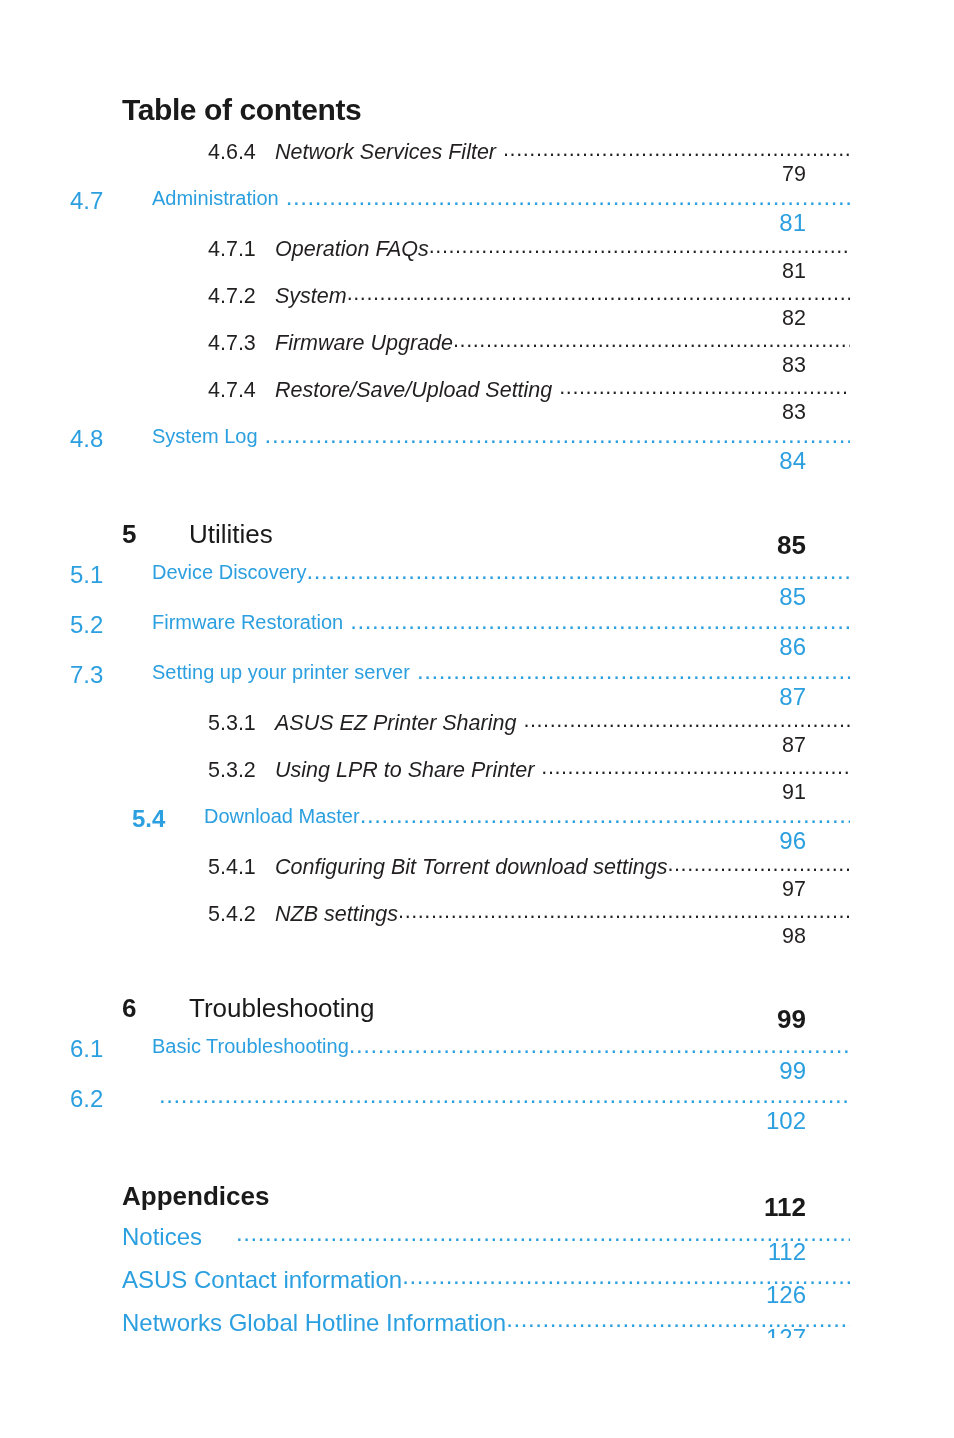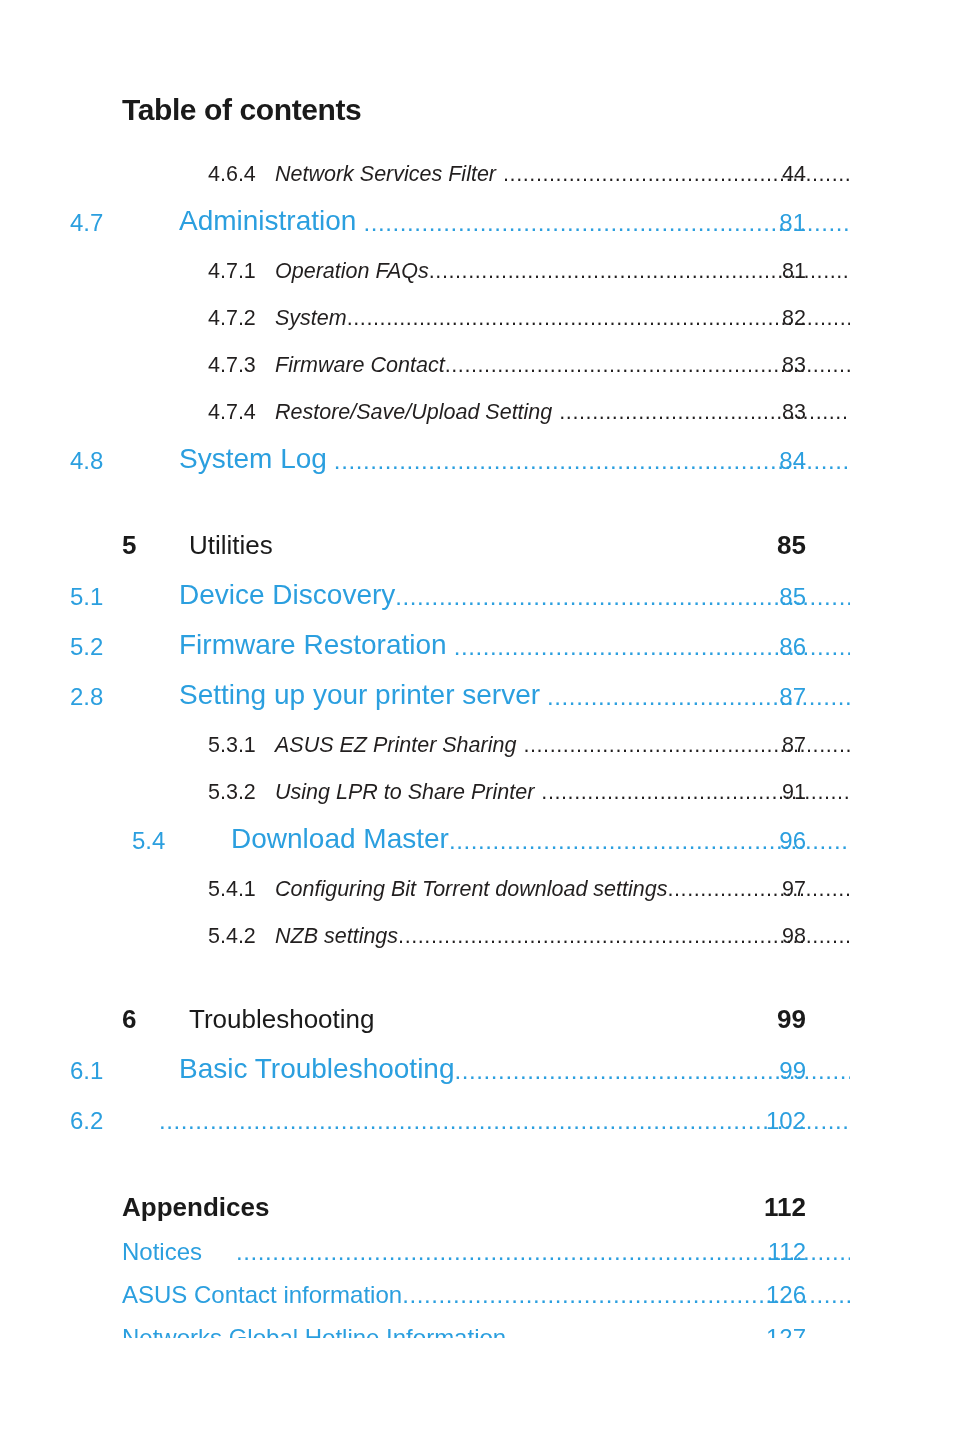--- a/index.html
+++ b/index.html
@@ -41,21 +41,21 @@
   .toc-body {
     position: absolute;
     left: 0;
     top: 140px;
     width: 954px;
   }
 
   .row {
     position: relative;
     display: flex;
-    align-items: flex-end;
+    align-items: flex-start;
     width: 954px;
     box-sizing: border-box;
     padding-right: 104px; 
     white-space: nowrap;
   }
 
   .num {
     flex: 0 0 auto;
     text-align: left;
   }
@@ -107,26 +107,26 @@
   .lvl2 {
     height: 50px;
     color: #2b9fdf;
     font-size: 24px;
   }
   .lvl2 .num {
     width: 82px;
     margin-left: 70px;
     font-size: 24px;
   }
-  .lvl2 .label { font-size: 28px; margin-left: 27px; }
+  .lvl2 .label { font-size: 20px; }
   .lvl2 .leader::before { font-size: 24px; color: #2b9fdf; }
   .lvl2 .pgnum { font-size: 24px; color: #2b9fdf; }
 
   
-  .lvl2.indent-extra .num { margin-left: 132px; width: 72px; }
+  .lvl2.indent-extra .num { margin-left: 132px; width: 72px; font-weight: bold; }
 
   
   .chapter {
     height: 56px;
     color: #1a1a1a;
     font-weight: bold;
     font-size: 26px;
     padding-top: 14px;
   }
   .chapter .num {
@@ -201,21 +201,21 @@
 
   <div class="toc-title">Table of contents</div>
 
   <div class="toc-body">
 
     <div class="row lvl3">
       <span class="num">4.6.4</span>
       <span class="label">Network Services Filter</span>
       <span class="gap-sm"></span>
       <span class="leader"></span>
-      <span class="pgnum">44</span>
+      <span class="pgnum">79</span>
     </div>
 
     <div class="row lvl2">
       <span class="num">4.7</span>
       <span class="label">Administration</span>
       <span class="gap-sm"></span>
       <span class="leader"></span>
       <span class="pgnum">81</span>
     </div>
 
@@ -228,21 +228,21 @@
 
     <div class="row lvl3">
       <span class="num">4.7.2</span>
       <span class="label">System</span>
       <span class="leader"></span>
       <span class="pgnum">82</span>
     </div>
 
     <div class="row lvl3">
       <span class="num">4.7.3</span>
-      <span class="label">Firmware Contact</span>
+      <span class="label">Firmware Upgrade</span>
       <span class="leader"></span>
       <span class="pgnum">83</span>
     </div>
 
     <div class="row lvl3">
       <span class="num">4.7.4</span>
       <span class="label">Restore/Save/Upload Setting</span>
       <span class="gap-sm"></span>
       <span class="leader"></span>
       <span class="pgnum">83</span>
@@ -274,21 +274,21 @@
 
     <div class="row lvl2">
       <span class="num">5.2</span>
       <span class="label">Firmware Restoration</span>
       <span class="gap-sm"></span>
       <span class="leader"></span>
       <span class="pgnum">86</span>
     </div>
 
     <div class="row lvl2">
-      <span class="num">2.8</span>
+      <span class="num">7.3</span>
       <span class="label">Setting up your printer server</span>
       <span class="gap-sm"></span>
       <span class="leader"></span>
       <span class="pgnum">87</span>
     </div>
 
     <div class="row lvl3">
       <span class="num">5.3.1</span>
       <span class="label">ASUS EZ Printer Sharing</span>
       <span class="gap-sm"></span>

